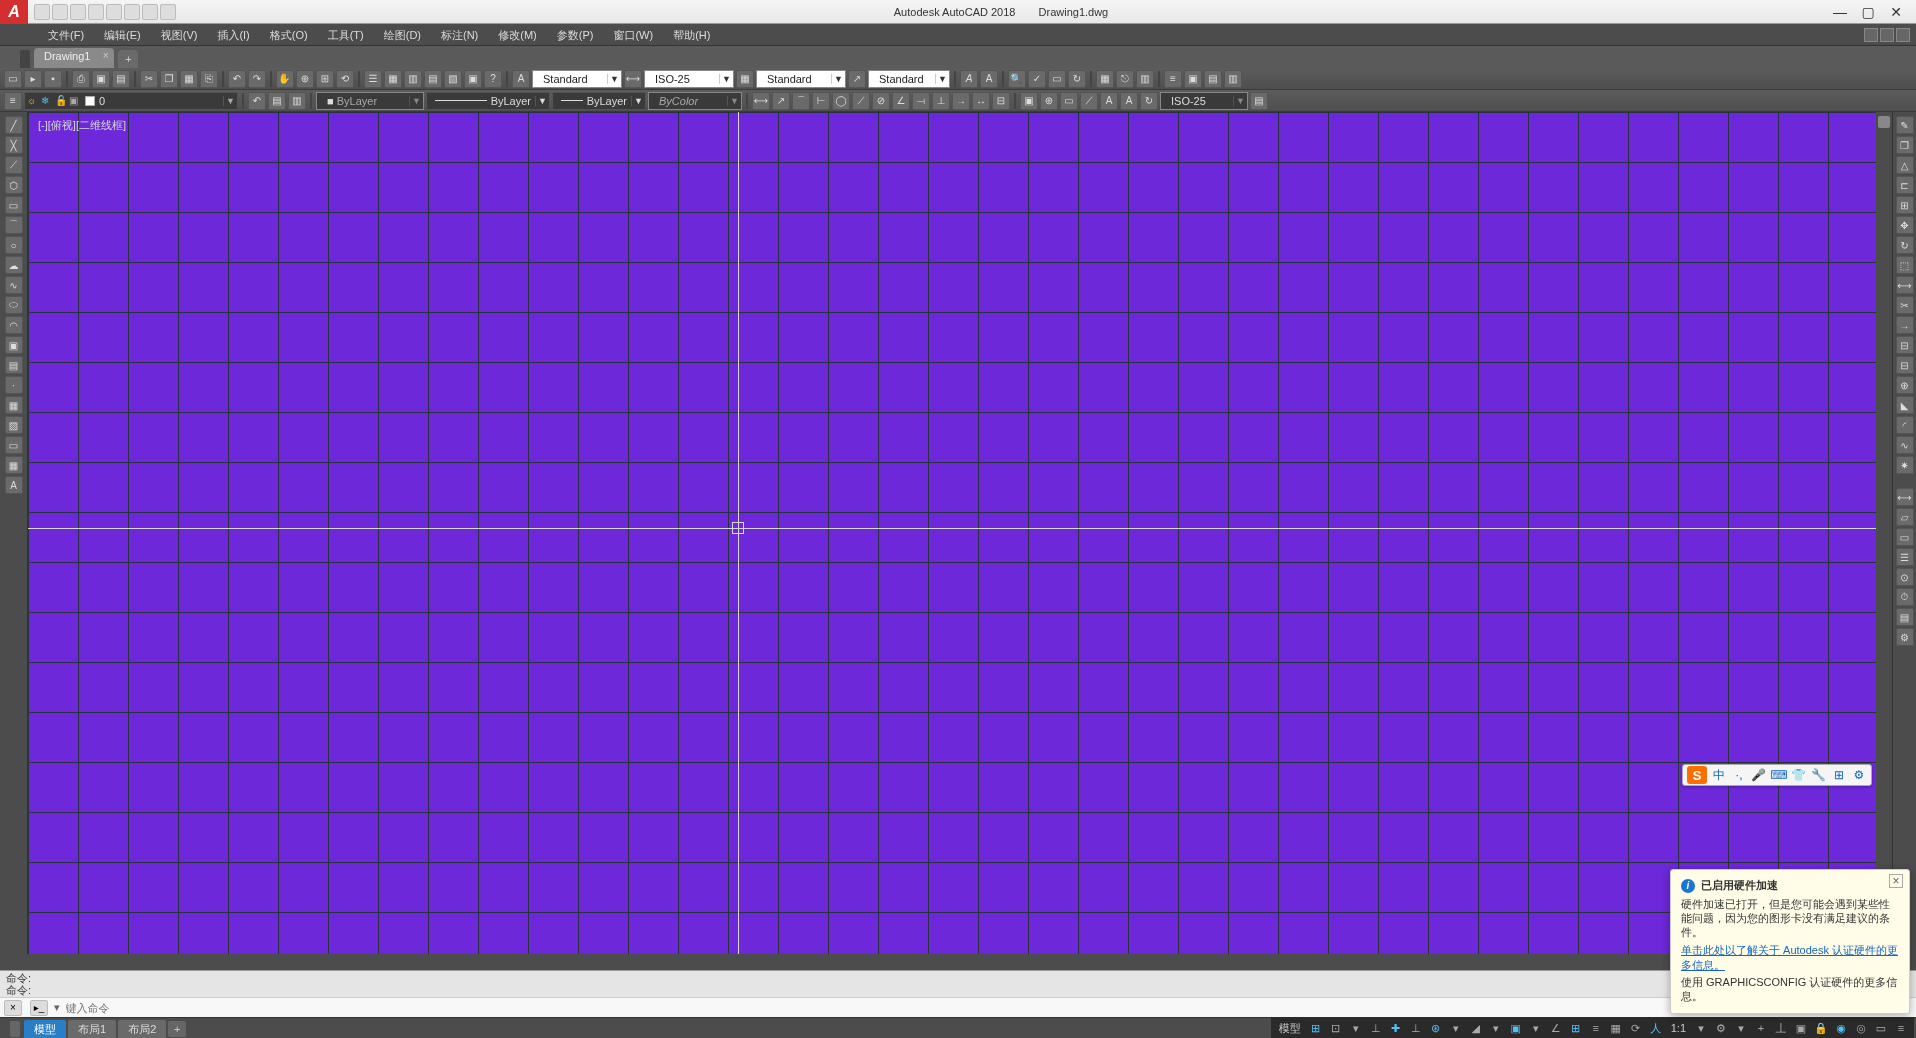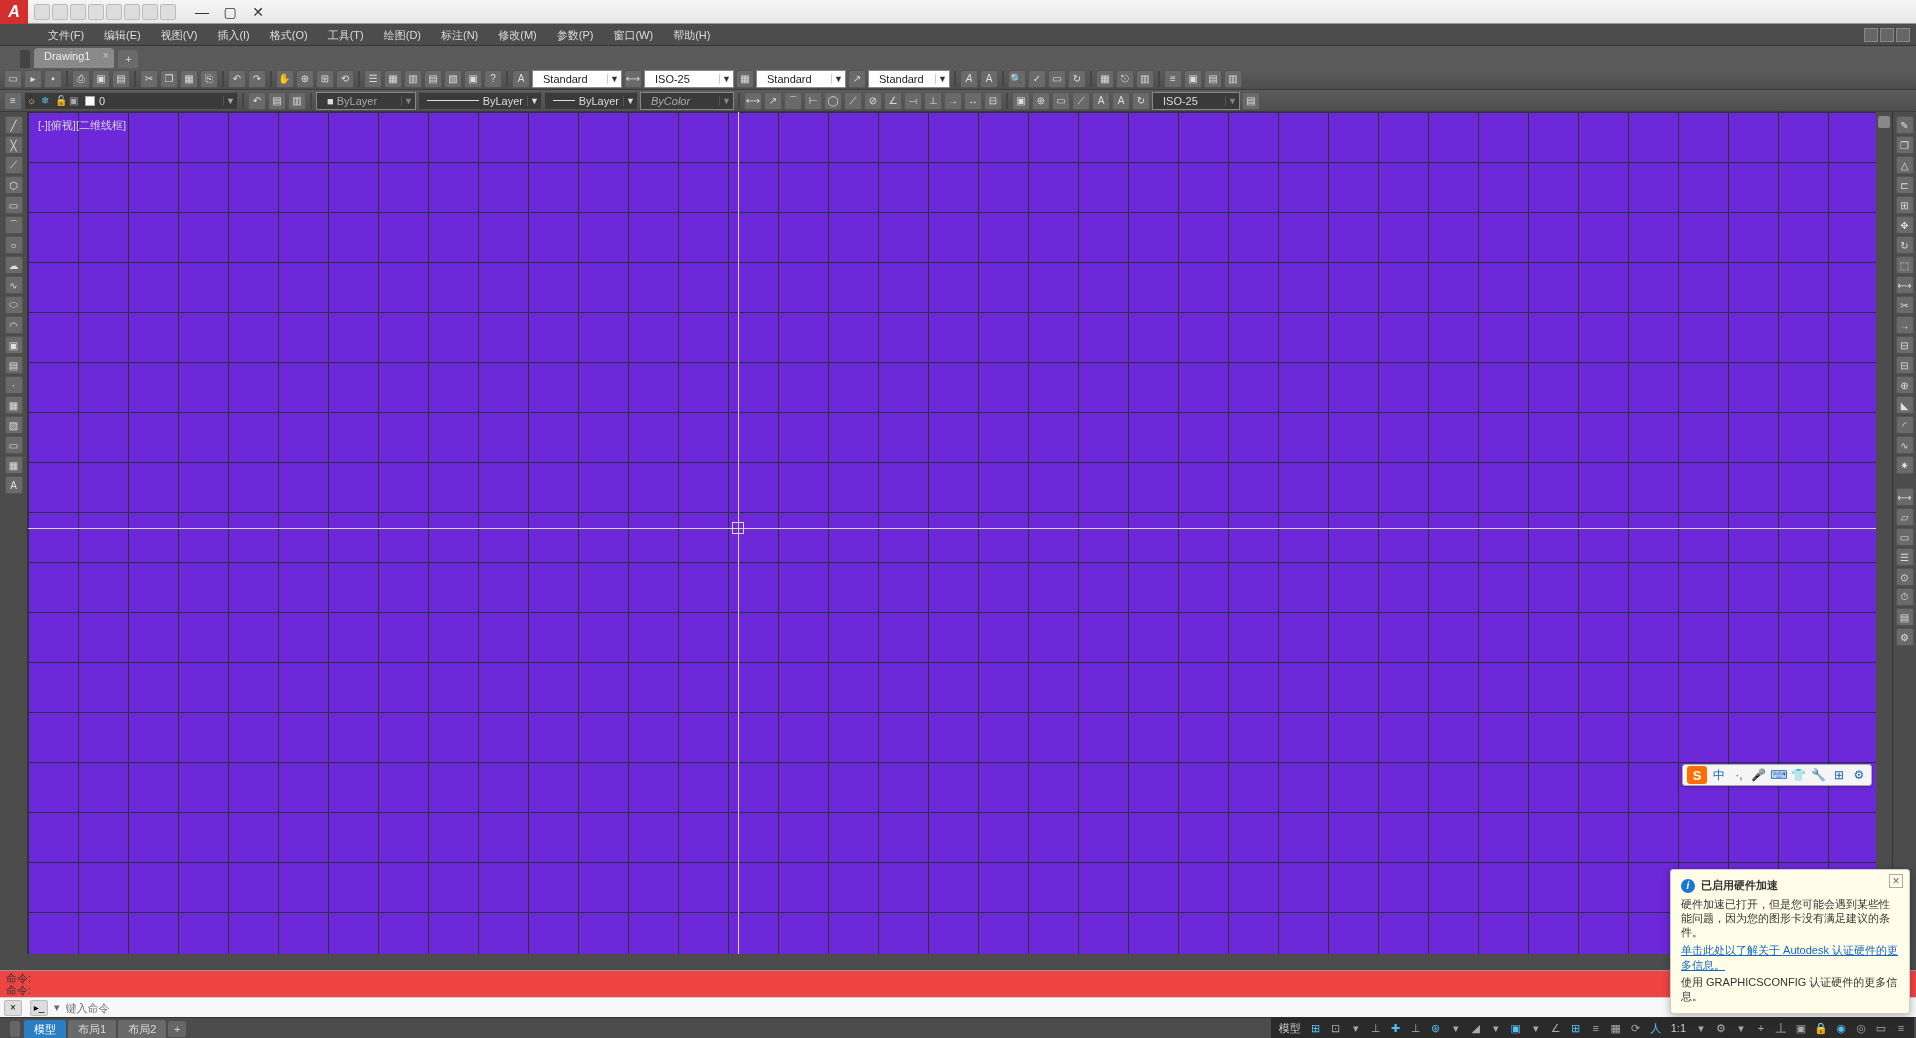--- a/index.html
+++ b/index.html
@@ -52,21 +52,21 @@
   linear-gradient(90deg, #27323d 1px, transparent 1px);
   background-size: 50px 50px; }
 .crosshair-h { position: absolute; left: 0; right: 0; top: 416px; height: 1px; background: #d8d8d8; }
 .crosshair-v { position: absolute; top: 0; bottom: 0; left: 710px; width: 1px; background: #d8d8d8; }
 .cursor-box { position: absolute; top: 410px; left: 704px; width: 12px; height: 12px; border: 1px solid #d8d8d8; }
 .view-label { position: absolute; top: 6px; left: 10px; color: #d8d8d8; font-size: 11px; }
 .vscroll { width: 16px; background: #4c4c4c; position: relative; }
 .vscroll .thumb { position: absolute; left: 2px; top: 4px; width: 12px; height: 12px; background: #888; border-radius: 2px; }
 .right-toolbar { width: 24px; background: #4c4c4c; border-left: 1px solid #333; display: flex; flex-direction: column; align-items: center; padding-top: 4px; gap: 2px; }
 .hscroll { height: 16px; background: #4c4c4c; }
-.cmd-area { background: #ef4444; border-top: 1px solid #999; }
+.cmd-area { background: #e5e5e5; border-top: 1px solid #999; }
 .cmd-hist { height: 26px; padding: 1px 6px; color: #333; font-size: 11px; line-height: 12px; }
 .cmd-input-row { height: 20px; display: flex; align-items: center; background: #f8f8f8; border-top: 1px solid #ccc; }
 .cmd-icon { width: 18px; height: 16px; background: #ddd; border: 1px solid #bbb; margin: 0 4px; border-radius: 2px; cursor: pointer; display: flex; align-items: center; justify-content: center; font-size: 10px; }
 .cmd-input { flex: 1; border: none; outline: none; background: transparent; color: #888; padding: 0 4px; }
 .model-tabs { height: 22px; background: #4c4c4c; display: flex; align-items: center; padding-left: 10px; border-top: 1px solid #333; }
 .mtab-handle { width: 10px; height: 16px; background: #666; border-radius: 2px; margin-right: 4px; }
 .mtab { height: 18px; padding: 2px 10px; background: #6a6a6a; color: #ddd; border-radius: 2px 2px 0 0; margin-right: 2px; cursor: pointer; font-size: 11px; }
 .mtab.active { background: #2a7fc4; color: #fff; }
 .mtab-add { width: 18px; height: 16px; background: #666; border-radius: 2px; display: flex; align-items: center; justify-content: center; color: #ccc; cursor: pointer; }
 .status-right { position: absolute; right: 2px; bottom: 0; height: 22px; display: flex; align-items: center; gap: 2px; background: #2a2a2a; padding: 0 4px; }
@@ -91,20 +91,24 @@
   <div class="qat">
     <div class="qat-btn"></div>
     <div class="qat-btn"></div>
     <div class="qat-btn"></div>
     <div class="qat-btn"></div>
     <div class="qat-btn"></div>
     <div class="qat-btn"></div>
     <div class="qat-btn"></div>
     <div class="qat-btn"></div>
   </div>
+  <div class="title-center">
+    <span class="app">Autodesk AutoCAD 2018</span>
+    <span>Drawing1.dwg</span>
+  </div>
   <div class="win-btns">
     <div class="win-btn">—</div>
     <div class="win-btn">▢</div>
     <div class="win-btn">✕</div>
   </div>
 </div>
 
 <div class="menubar">
   <div class="spacer-left"></div>
   <div class="menu-item">文件(F)</div>
@@ -213,21 +217,21 @@
     <span class="ic print">▣</span>
     <span class="swatch"></span>
     <span class="txt">0</span>
     <span class="arr">▼</span>
   </div>
   <div class="sep"></div>
   <div class="tool-btn">↶</div>
   <div class="tool-btn">▤</div>
   <div class="tool-btn">▥</div>
   <div class="sep"></div>
-  <div class="combo dark" style="width:100px">
+  <div class="combo dark" style="width:108px">
     <span class="txt"><span style="color:#ddd;font-style:normal">■ </span><span style="font-style:normal">ByLayer</span></span>
       <span class="arr">▼</span>
   </div>
   <div class="linetype-combo">
     <span class="line"></span>
       <span class="txt">ByLayer</span>
       <span class="arr">▼</span>
   </div>
   <div class="linetype-combo" style="width:94px">
     <span class="line"></span>

